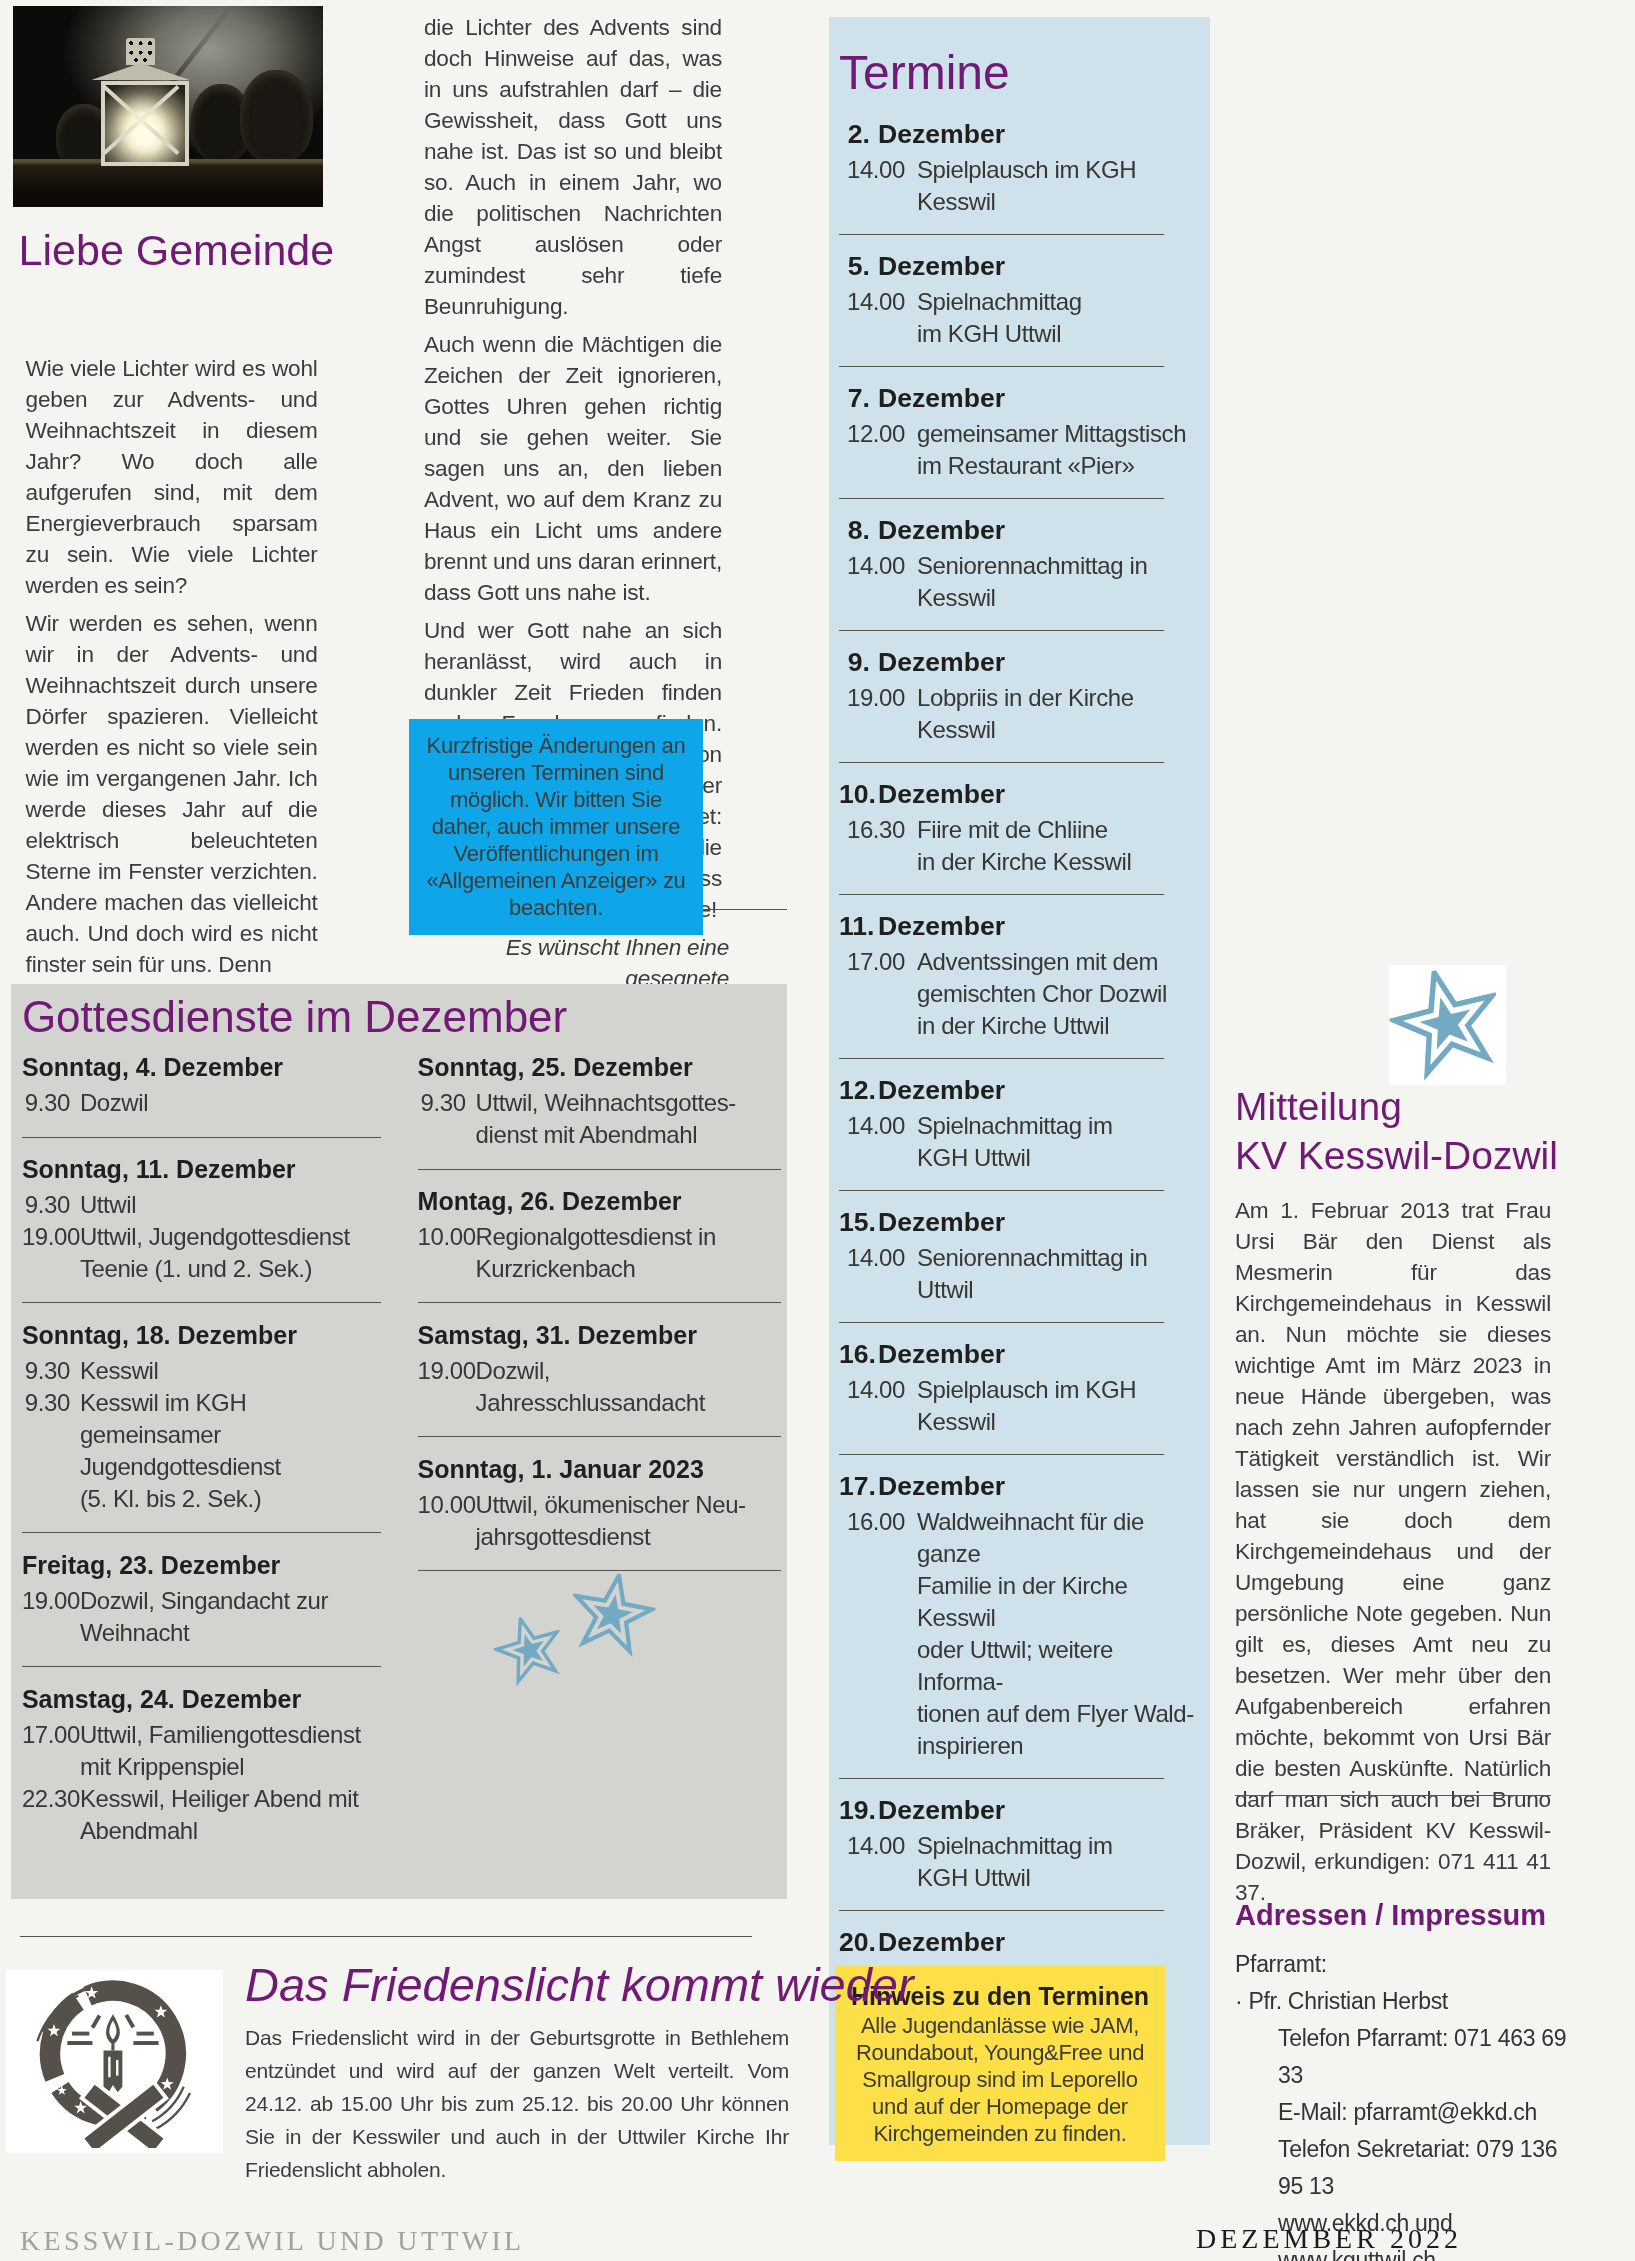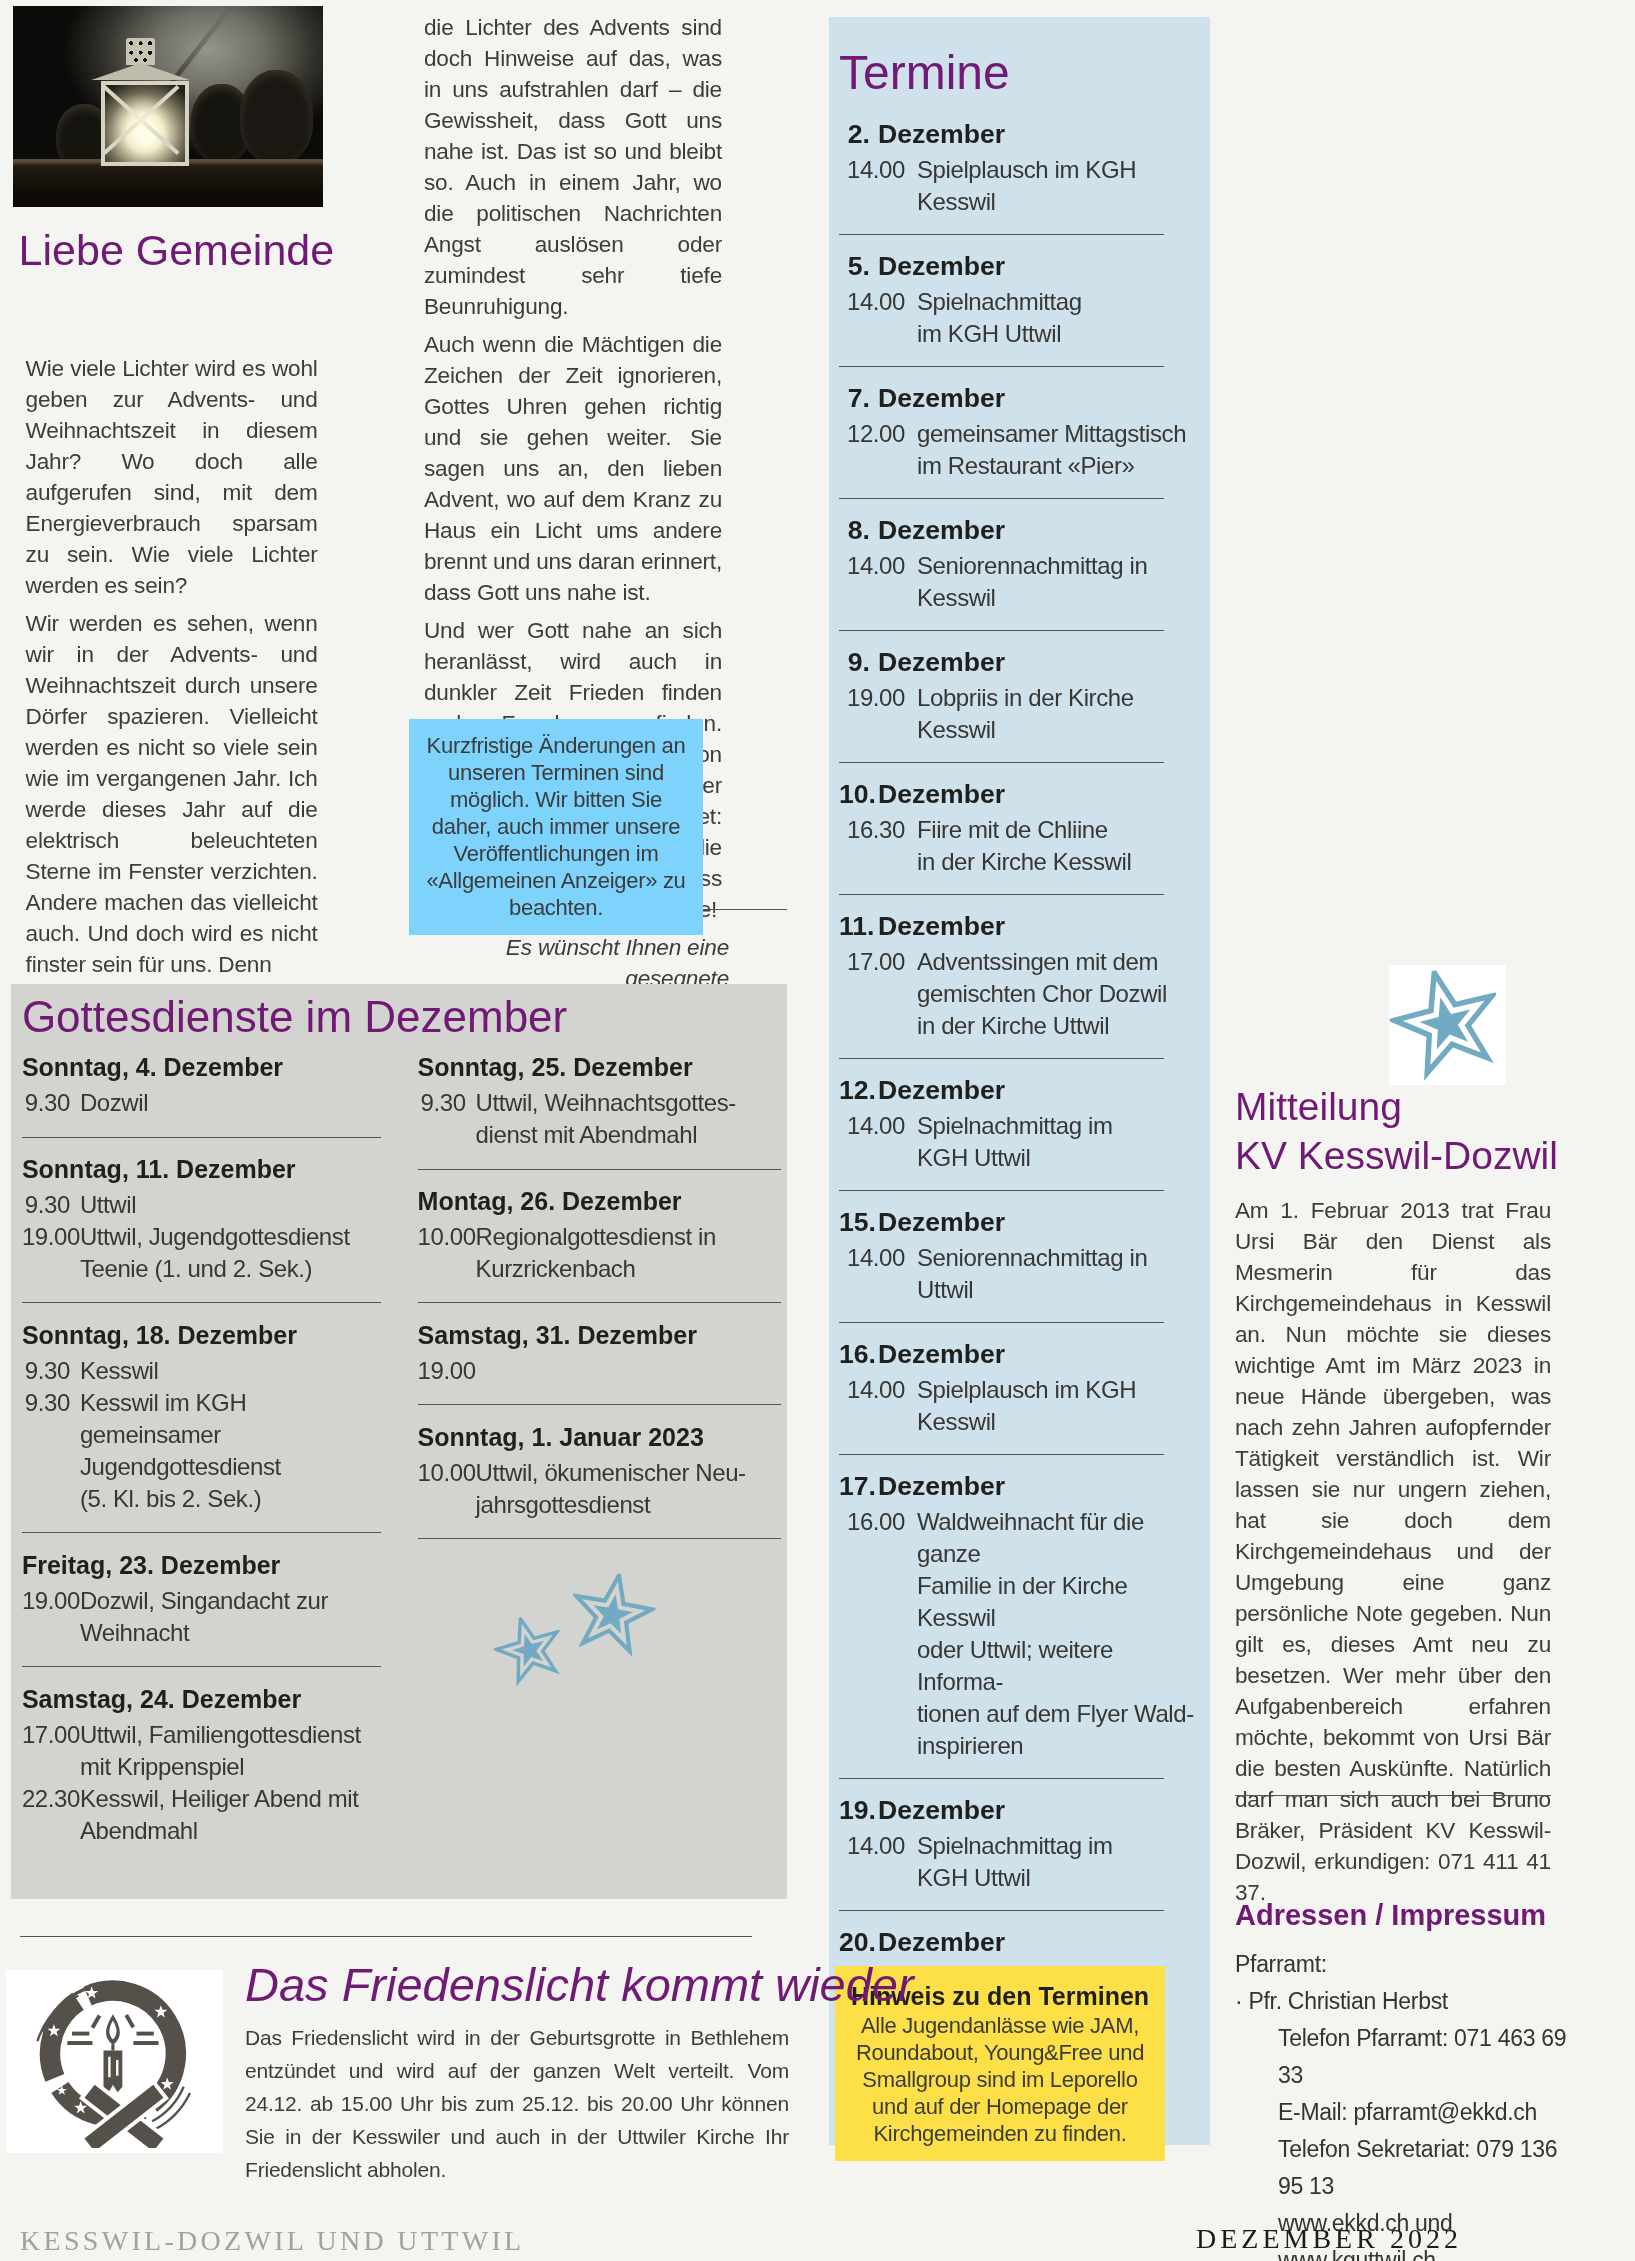--- a/index.html
+++ b/index.html
@@ -79,21 +79,21 @@
   .gd-box{position:absolute;left:10.6px;top:984px;width:776px;height:915px;background:#d3d3d0;}
   .gd-col{position:absolute;top:69px;}
   .gd-left{left:11.3px;width:359px;}
   .gd-right{left:407px;width:363px;}
   .s-date{font-size:25px;line-height:29px;font-weight:700;color:#1f1f1d;margin-bottom:5.3px;}
   .s-row{display:flex;font-size:24px;line-height:32px;letter-spacing:-0.4px;color:#373735;}
   .s-time{flex:none;width:48px;text-align:right;margin-right:10px;}
   .s-text{flex:1;}
   .g-rule{border:none;border-top:1.3px solid #54544f;margin:17.3px 0;}
   .gd-left .svc:last-child .g-rule{display:none;}
-  .gd-note{position:absolute;left:409px;top:719px;width:294px;background:#7dd3fc;
+  .gd-note{position:absolute;left:409px;top:719px;width:294px;background:#0ea5e9;
      box-sizing:border-box;padding:13.3px 12px;text-align:center;font-size:22px;line-height:27px;letter-spacing:-0.3px;}
 
   
   .star{position:absolute;color:#73aac3;}
   .star svg{display:block;width:100%;height:100%;}
   .star-1{left:495px;top:1616px;width:69px;height:69px;transform:rotate(-16deg);}
   .star-2{left:570px;top:1573px;width:84px;height:84px;transform:rotate(10deg);}
   .star-box{position:absolute;left:1389px;top:965px;width:117px;height:120px;background:#fff;}
   .star-3{left:2.7px;top:4px;width:110px;height:110px;transform:rotate(-14deg);}
 
@@ -527,20 +527,21 @@
           </div>
           </div>
         <hr class="g-rule">
       </div>
         <div class="svc">
         <div class="s-date">Samstag, 31. Dezember</div>
         <div>
 
         <div class="s-row">
             <span class="s-time">19.00</span>
+            <span class="s-text">Dozwil, Jahresschlussandacht</span>
           </div>
           </div>
         <hr class="g-rule">
       </div>
         <div class="svc">
         <div class="s-date">Sonntag, 1. Januar 2023</div>
         <div>
 
         <div class="s-row">
             <span class="s-time">10.00</span>

